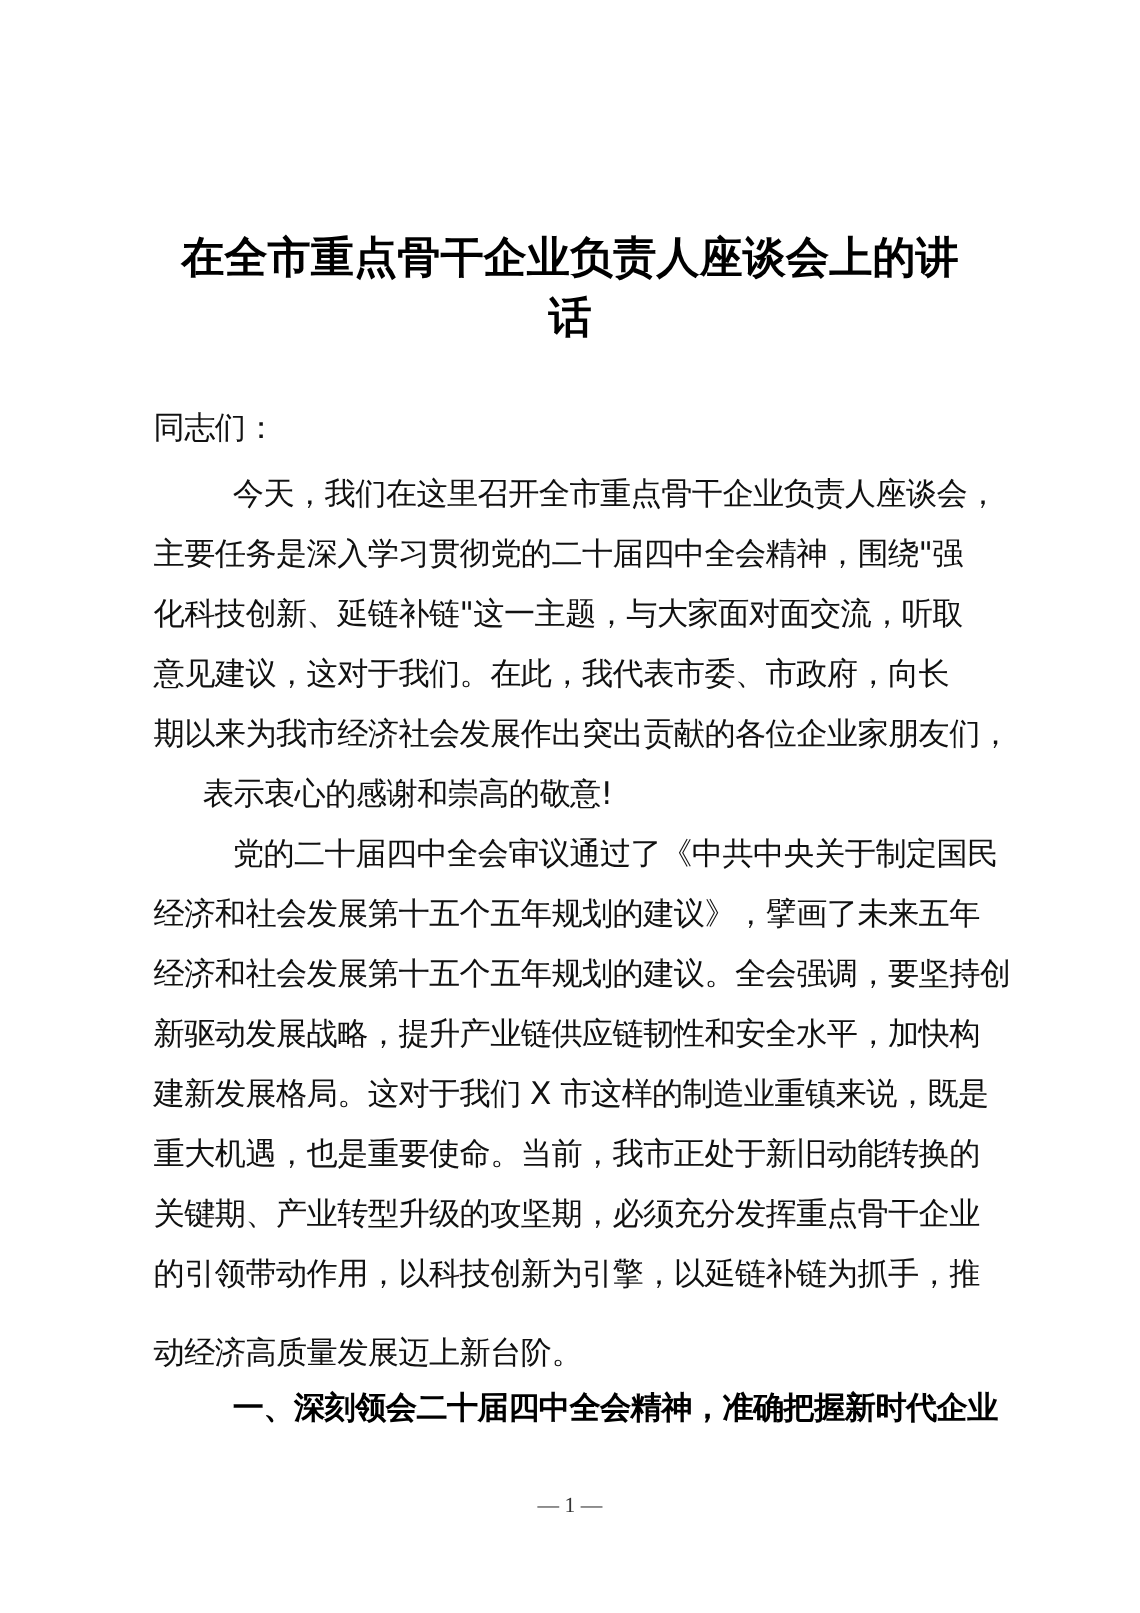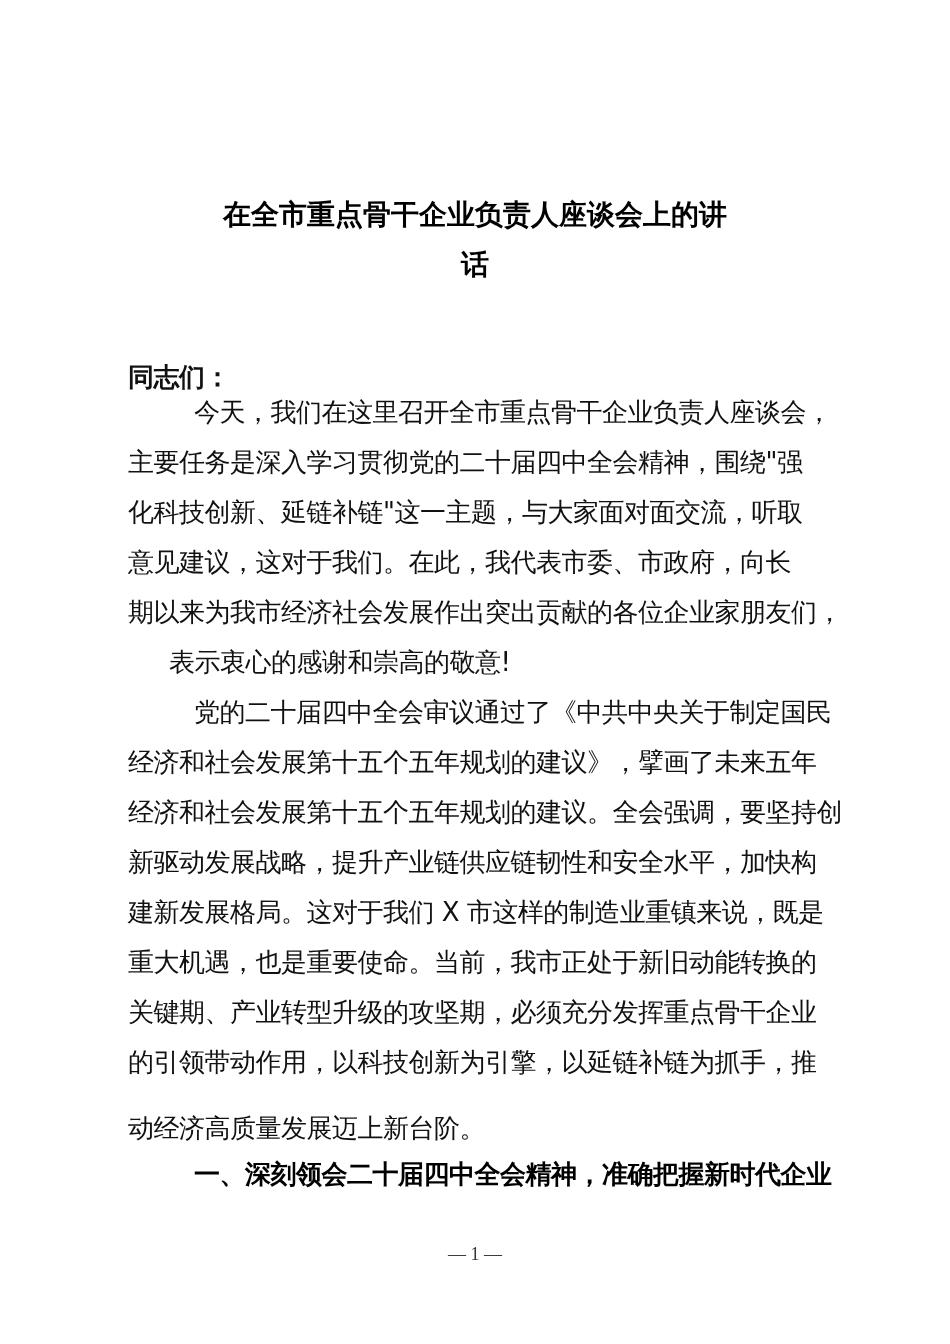--- a/index.html
+++ b/index.html
@@ -1,20 +1,20 @@
 <!DOCTYPE html>
 <html><head>
 <meta charset="utf-8">
 <style>
   html, body { margin: 0; padding: 0; background: #ffffff; }
   body { width: 950px; height: 1344px; position: relative; overflow: hidden; }
   .page { position: absolute; left: 0; top: 0; width: 950px; height: 1344px; background: #fff; }
   .title {
     position: absolute; left: 100px; width: 750px; text-align: center;
-    font-family: Liberation Serif, serif; font-weight: bold; font-size: 28px;
+    font-family: Liberation Serif, serif; font-weight: bold; font-size: 36px;
     color: #000; line-height: 44px; letter-spacing: 0px;
   }
   .line {
     position: absolute; left: 128px; white-space: nowrap;
     font-family: "DejaVu Sans", sans-serif; font-size: 26px; color: #111;
     line-height: 34px; letter-spacing: -0.5px;
   }
   .indent { left: 194px; }
   .heading { font-weight: bold; color: #000; }
   .footer {
@@ -23,21 +23,21 @@
   }
 </style>
 </head>
 <body>
 
 <div class="page">
 
   <div class="title" style="top:193px;">在全市重点骨干企业负责人座谈会上的讲</div>
   <div class="title" style="top:243px;">话</div>
 
-  <div class="line" style="top:360px;font-weight:bold;">同志们：</div>
+  <div class="line" style="top:340px;">同志们：</div>
 
   <div>
     <div class="line indent" style="top:395px;">今天，我们在这里召开全市重点骨干企业负责人座谈会，</div>
     <div class="line" style="top:445px;">主要任务是深入学习贯彻党的二十届四中全会精神，围绕"强</div>
     <div class="line" style="top:495px;">化科技创新、延链补链"这一主题，与大家面对面交流，听取</div>
     <div class="line" style="top:545px;">意见建议，这对于我们。在此，我代表市委、市政府，向长</div>
     <div class="line" style="top:595px;">期以来为我市经济社会发展作出突出贡献的各位企业家朋友们，</div>
     <div class="line" style="top:645px;margin-left:41px;">表示衷心的感谢和崇高的敬意!</div>
   </div>
 

